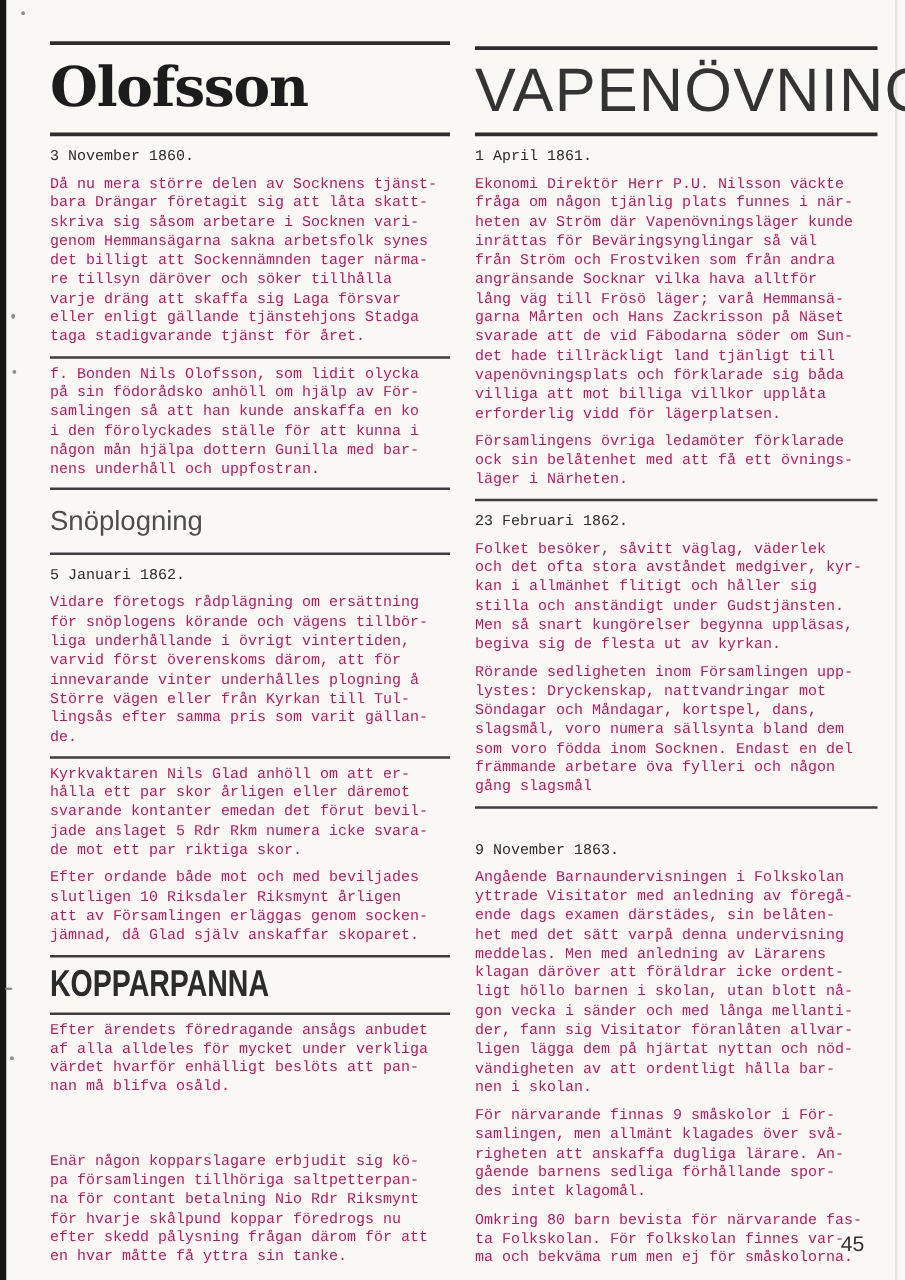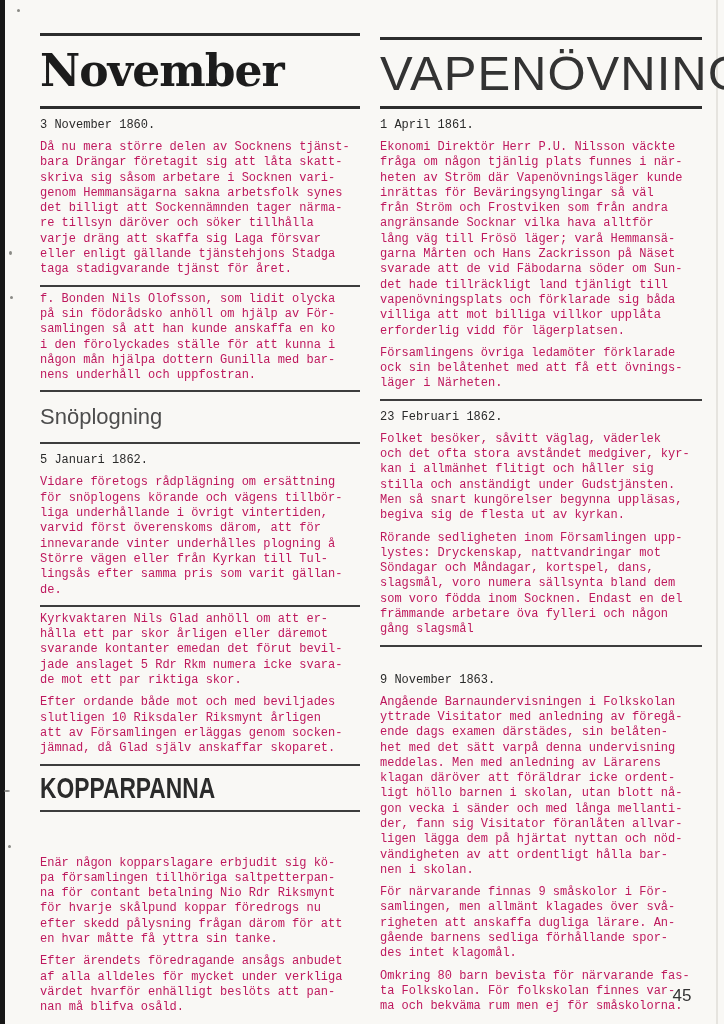--- a/index.html
+++ b/index.html
@@ -71,21 +71,21 @@
   <div class="scan-edge-right"></div>
   <div class="speck s1"></div>
   <div class="speck s2"></div>
   <div class="speck s3"></div>
   <div class="speck s4"></div>
   <div class="speck s5"></div>
 
   <div class="col col-left">
     <section>
       <div class="rule thick first"></div>
-      <h1 class="head-fraktur">November</h1>
+      <h1 class="head-fraktur">Olofsson</h1>
       <div class="rule thick"></div>
       <p class="date">3 November 1860.</p>
       <p class="body">Då nu mera större delen av Socknens tjänst-
 bara Drängar företagit sig att låta skatt-
 skriva sig såsom arbetare i Socknen vari-
 genom Hemmansägarna sakna arbetsfolk synes
 det billigt att Sockennämnden tager närma-
 re tillsyn däröver och söker tillhålla
 varje dräng att skaffa sig Laga försvar
 eller enligt gällande tjänstehjons Stadga
@@ -121,30 +121,30 @@
       <p class="body">Efter ordande både mot och med beviljades
 slutligen 10 Riksdaler Riksmynt årligen
 att av Församlingen erläggas genom socken-
 jämnad, då Glad själv anskaffar skoparet.</p>
     </section>
 
     <section>
       <div class="rule"></div>
       <h2 class="head-caps">KOPPARPANNA</h2>
       <div class="rule"></div>
+      <p class="body">Efter ärendets föredragande ansågs anbudet
+af alla alldeles för mycket under verkliga
+värdet hvarför enhälligt beslöts att pan-
+nan må blifva osåld.</p>
       <p class="body gap-top">Enär någon kopparslagare erbjudit sig kö-
 pa församlingen tillhöriga saltpetterpan-
 na för contant betalning Nio Rdr Riksmynt
 för hvarje skålpund koppar föredrogs nu
 efter skedd pålysning frågan därom för att
 en hvar måtte få yttra sin tanke.</p>
-      <p class="body">Efter ärendets föredragande ansågs anbudet
-af alla alldeles för mycket under verkliga
-värdet hvarför enhälligt beslöts att pan-
-nan må blifva osåld.</p>
     </section>
   </div>
 
   <div class="col col-right">
     <section>
       <div class="rule thick first"></div>
       <h1 class="head-big">VAPENÖVNING</h1>
       <div class="rule thick"></div>
       <p class="date">1 April 1861.</p>
       <p class="body">Ekonomi Direktör Herr P.U. Nilsson väckte

